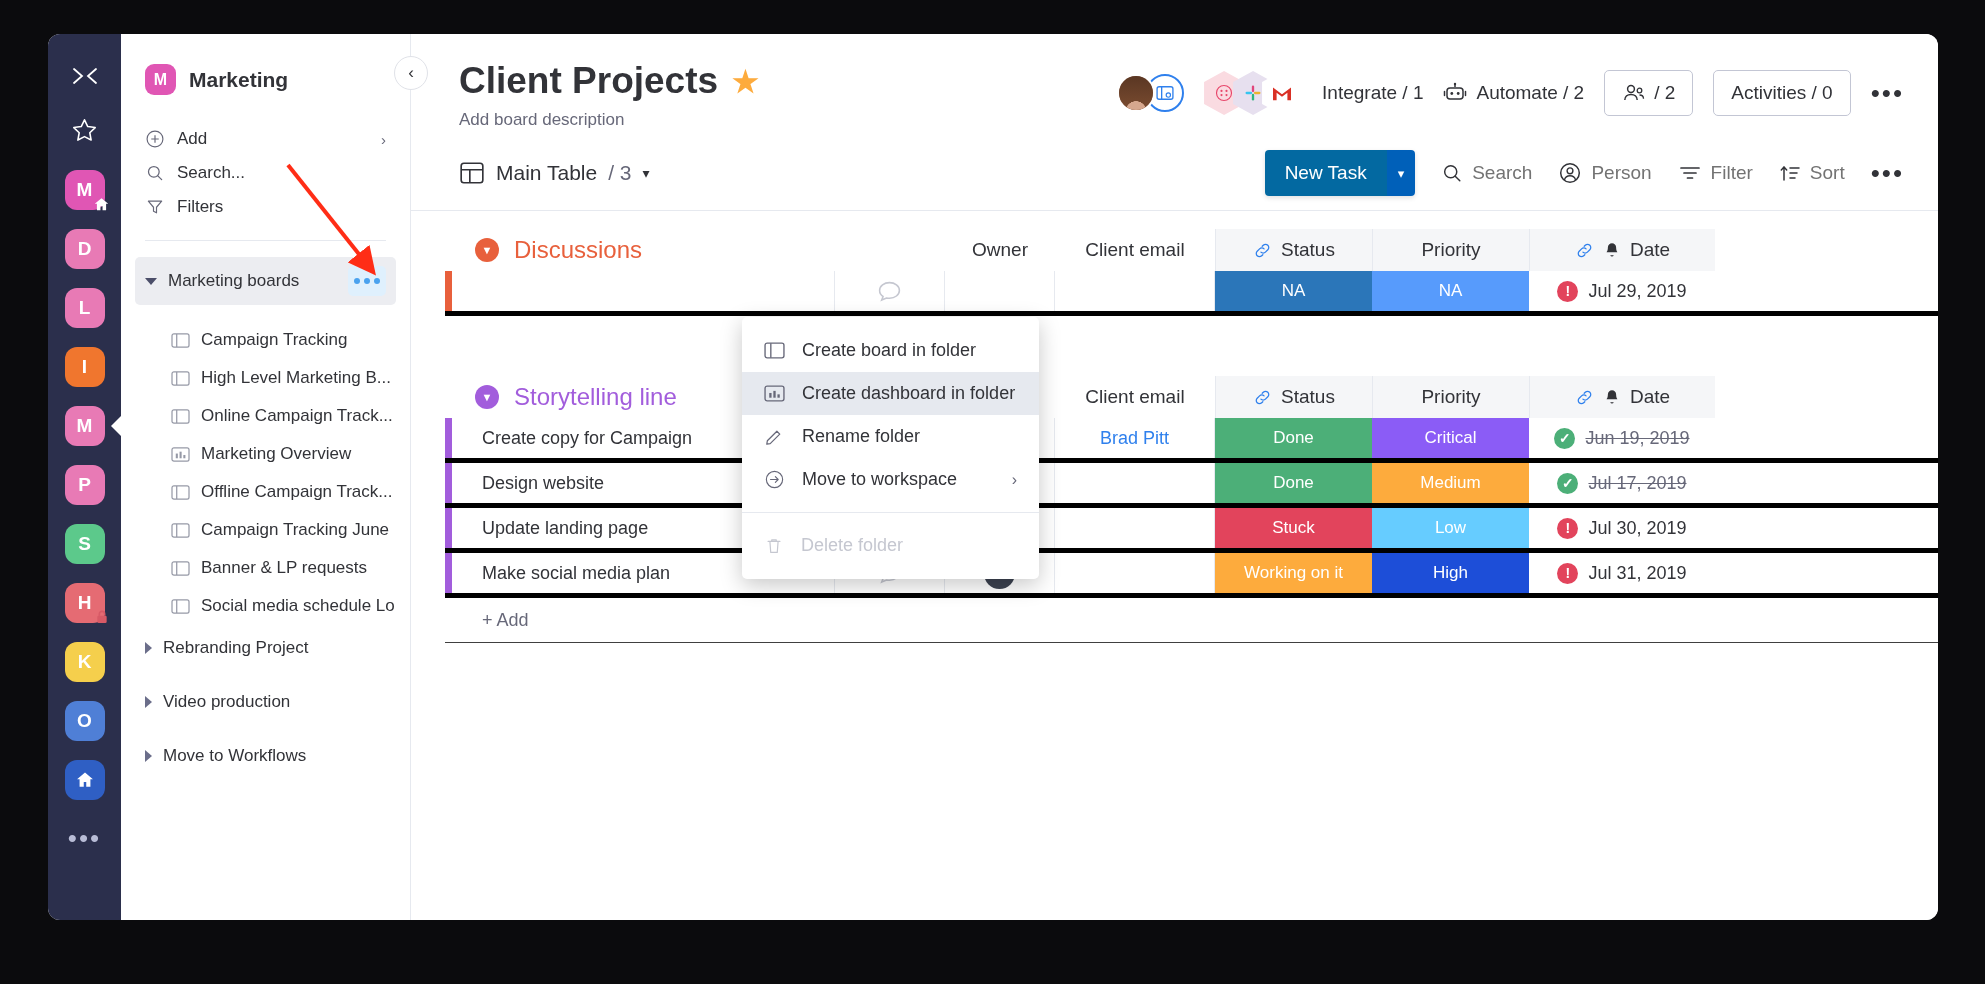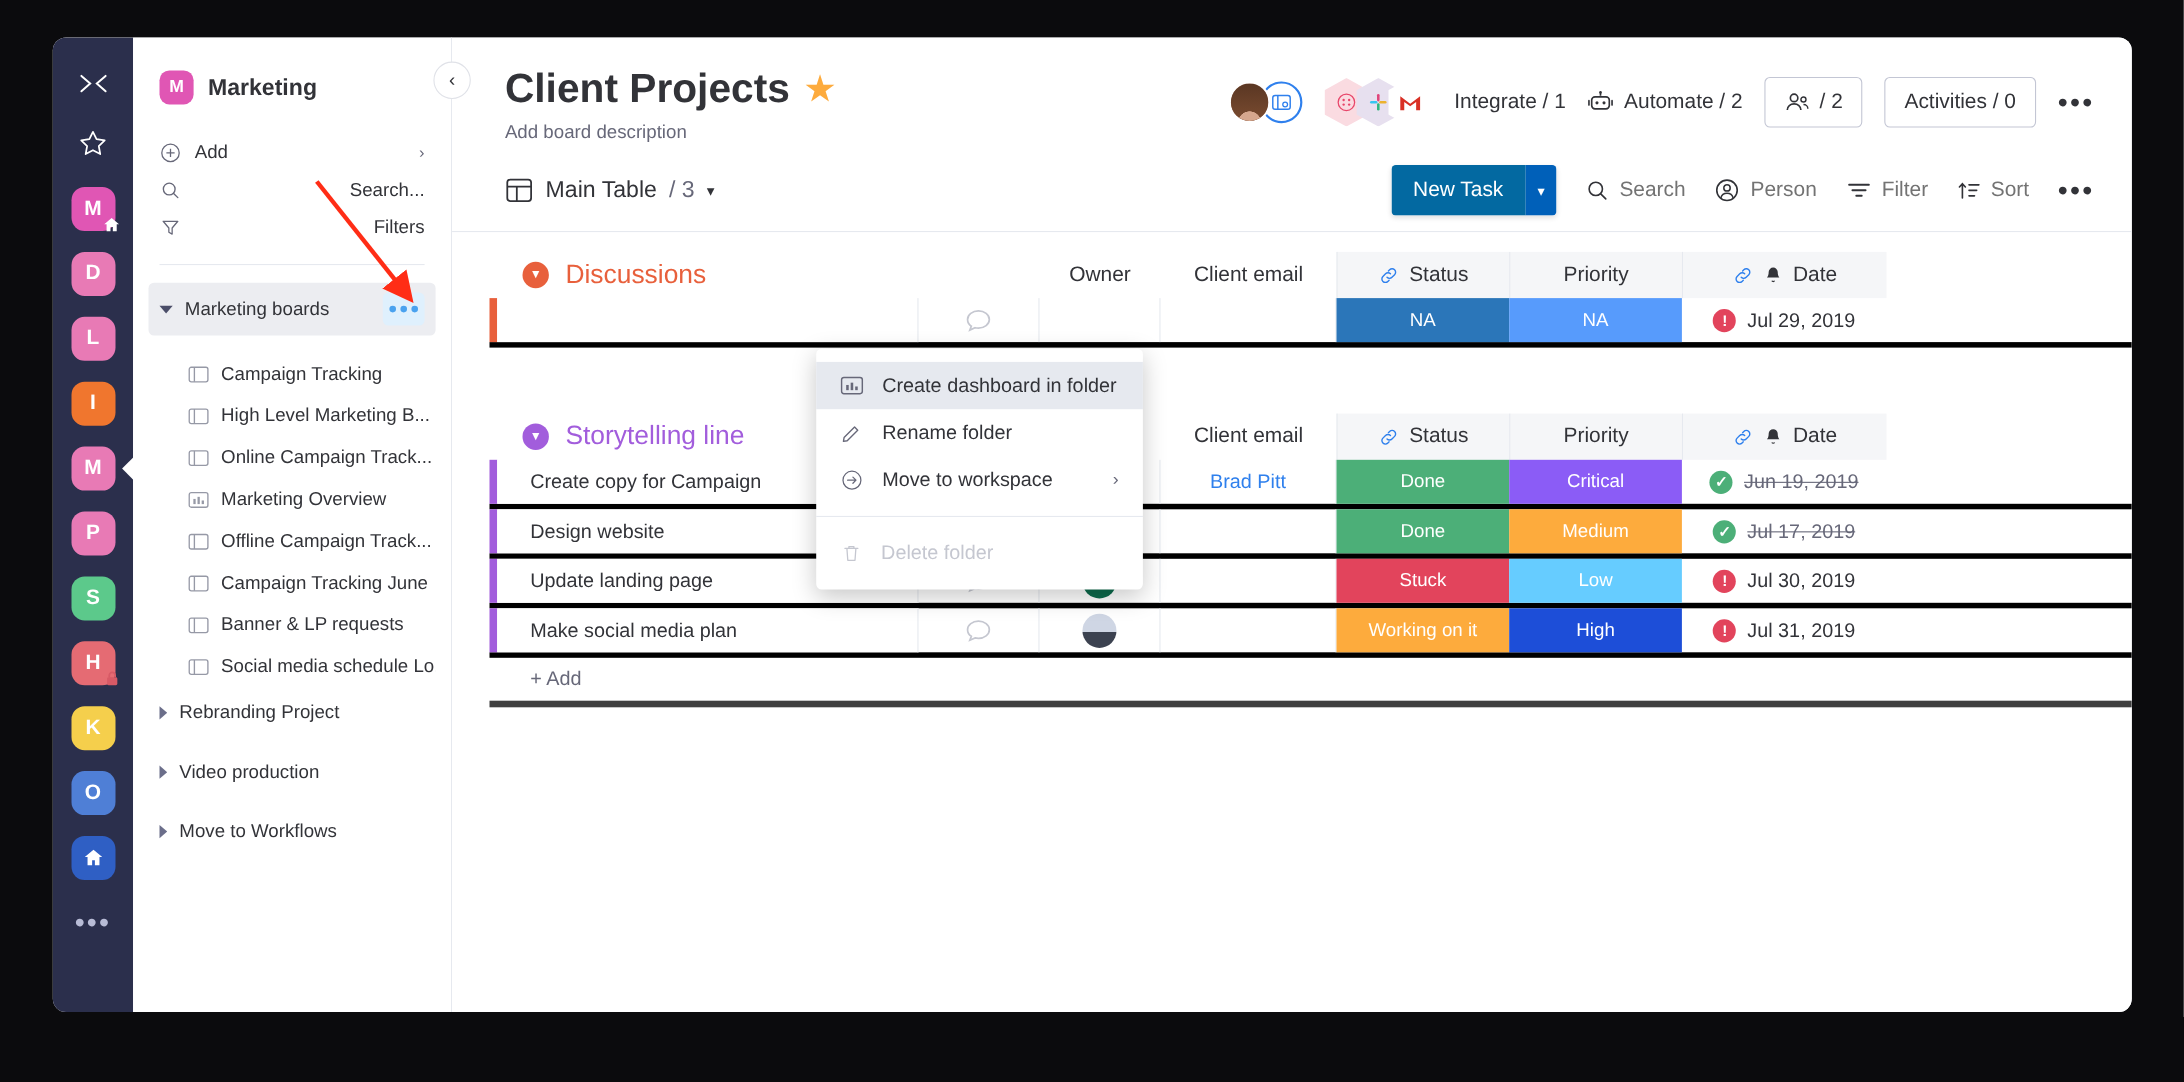--- a/index.html
+++ b/index.html
@@ -74,21 +74,20 @@
     width: 31px; height: 31px; border-radius: 9px;
     background: #e056b4;
     display: flex; align-items: center; justify-content: center;
     color: #fff; font-weight: bold; font-size: 16px;
   }
   .sb-title { font-size: 21px; font-weight: bold; color: #323338; }
   .sb-link {
     display: flex; align-items: center; gap: 12px;
     padding: 7px 24px; font-size: 17px; color: #323338;
     cursor: pointer;
-    justify-content: space-between;
   }
   .sb-link .chev-r { margin-left: auto; color: #676879; font-size: 15px; }
   .sb-divider { height:1px; background:#e6e9ef; margin: 16px 24px 10px 24px; }
 
   .sb-folder {
     display: flex; align-items: center; gap: 11px;
     margin: 16px 14px; padding: 9px 10px; border-radius: 5px;
     font-size: 17px; color: #323338; cursor: pointer;
   }
   .sb-folder.active { background: #ecedf1; }
@@ -189,21 +188,21 @@
   .th.shaded { background:#f5f6f8; border-left:1px solid #e6e9ef; }
   .trow { display:flex; align-items:stretch; border-bottom:5px solid #000000; height:45px; }
   .cell { display:flex; align-items:center; justify-content:center; font-size:18px; border-right:1px solid #e6e9ef; }
   .cell.name { justify-content:flex-start; padding-left:30px; color:#323338; background:#fff; }
   .rowbar { width:7px; flex:0 0 7px; }
   .statuscell { color:#fff; font-size:17px; justify-content:center; border-right:none; }
   .cell.date { gap:10px; color:#323338; font-size:18px; }
   .dot-ico { width:21px; height:21px; border-radius:50%; display:flex; align-items:center; justify-content:center; color:#fff; font-size:14px; font-weight:bold;}
   .avatar-sm { width:31px; height:31px; border-radius:50%; overflow:hidden; position:relative; }
   .chat { color:#c5c7d0; font-size:20px; }
-  .addrow { display:flex; align-items:center; height:45px; border-bottom:6px solid #404040; }
+  .addrow { display:flex; align-items:center; height:45px; border-bottom:1px solid #404040; }
   .addrow .txt { padding-left: 30px; font-size:18px; color:#676879; }
   .strike { text-decoration: line-through; color:#676879; }
 
   
   .ctx {
     position:absolute; left:331px; top:283px; width:297px;
     background:#fff; border-radius:5px;
     box-shadow: 0 6px 22px rgba(0,0,0,.22);
     padding: 12px 0; z-index: 60;
   }
@@ -741,20 +740,29 @@
         </div>
 
         <div class="addrow">
           <div class="rowbar" style="background:#d9c7ef"></div>
           <div class="txt">+ Add</div>
         </div>
       </div>
     </div>
 
     <div class="ctx">
+      <div class="ctx-item">
+        <span>
+          <svg width="21" height="19" viewBox="0 0 20 18">
+              <rect x="1" y="2" width="18" height="14" rx="2" fill="none" stroke="#676879" stroke-width="1.3"></rect>
+              <path d="M6.5 2v14" stroke="#676879" stroke-width="1.3"></path>
+            </svg>
+        </span>
+        <span>Create board in folder</span>
+      </div>
 
       <div class="ctx-item hl">
         <span>
           <svg width="21" height="19" viewBox="0 0 20 18">
               <rect x="1" y="2" width="18" height="14" rx="2" fill="none" stroke="#676879" stroke-width="1.3"></rect>
               <rect x="5" y="8.5" width="2.2" height="4.5" fill="#676879"></rect>
               <rect x="8.9" y="6.5" width="2.2" height="6.5" fill="#676879"></rect>
               <rect x="12.8" y="9.8" width="2.2" height="3.2" fill="#676879"></rect>
             </svg>
         </span>

